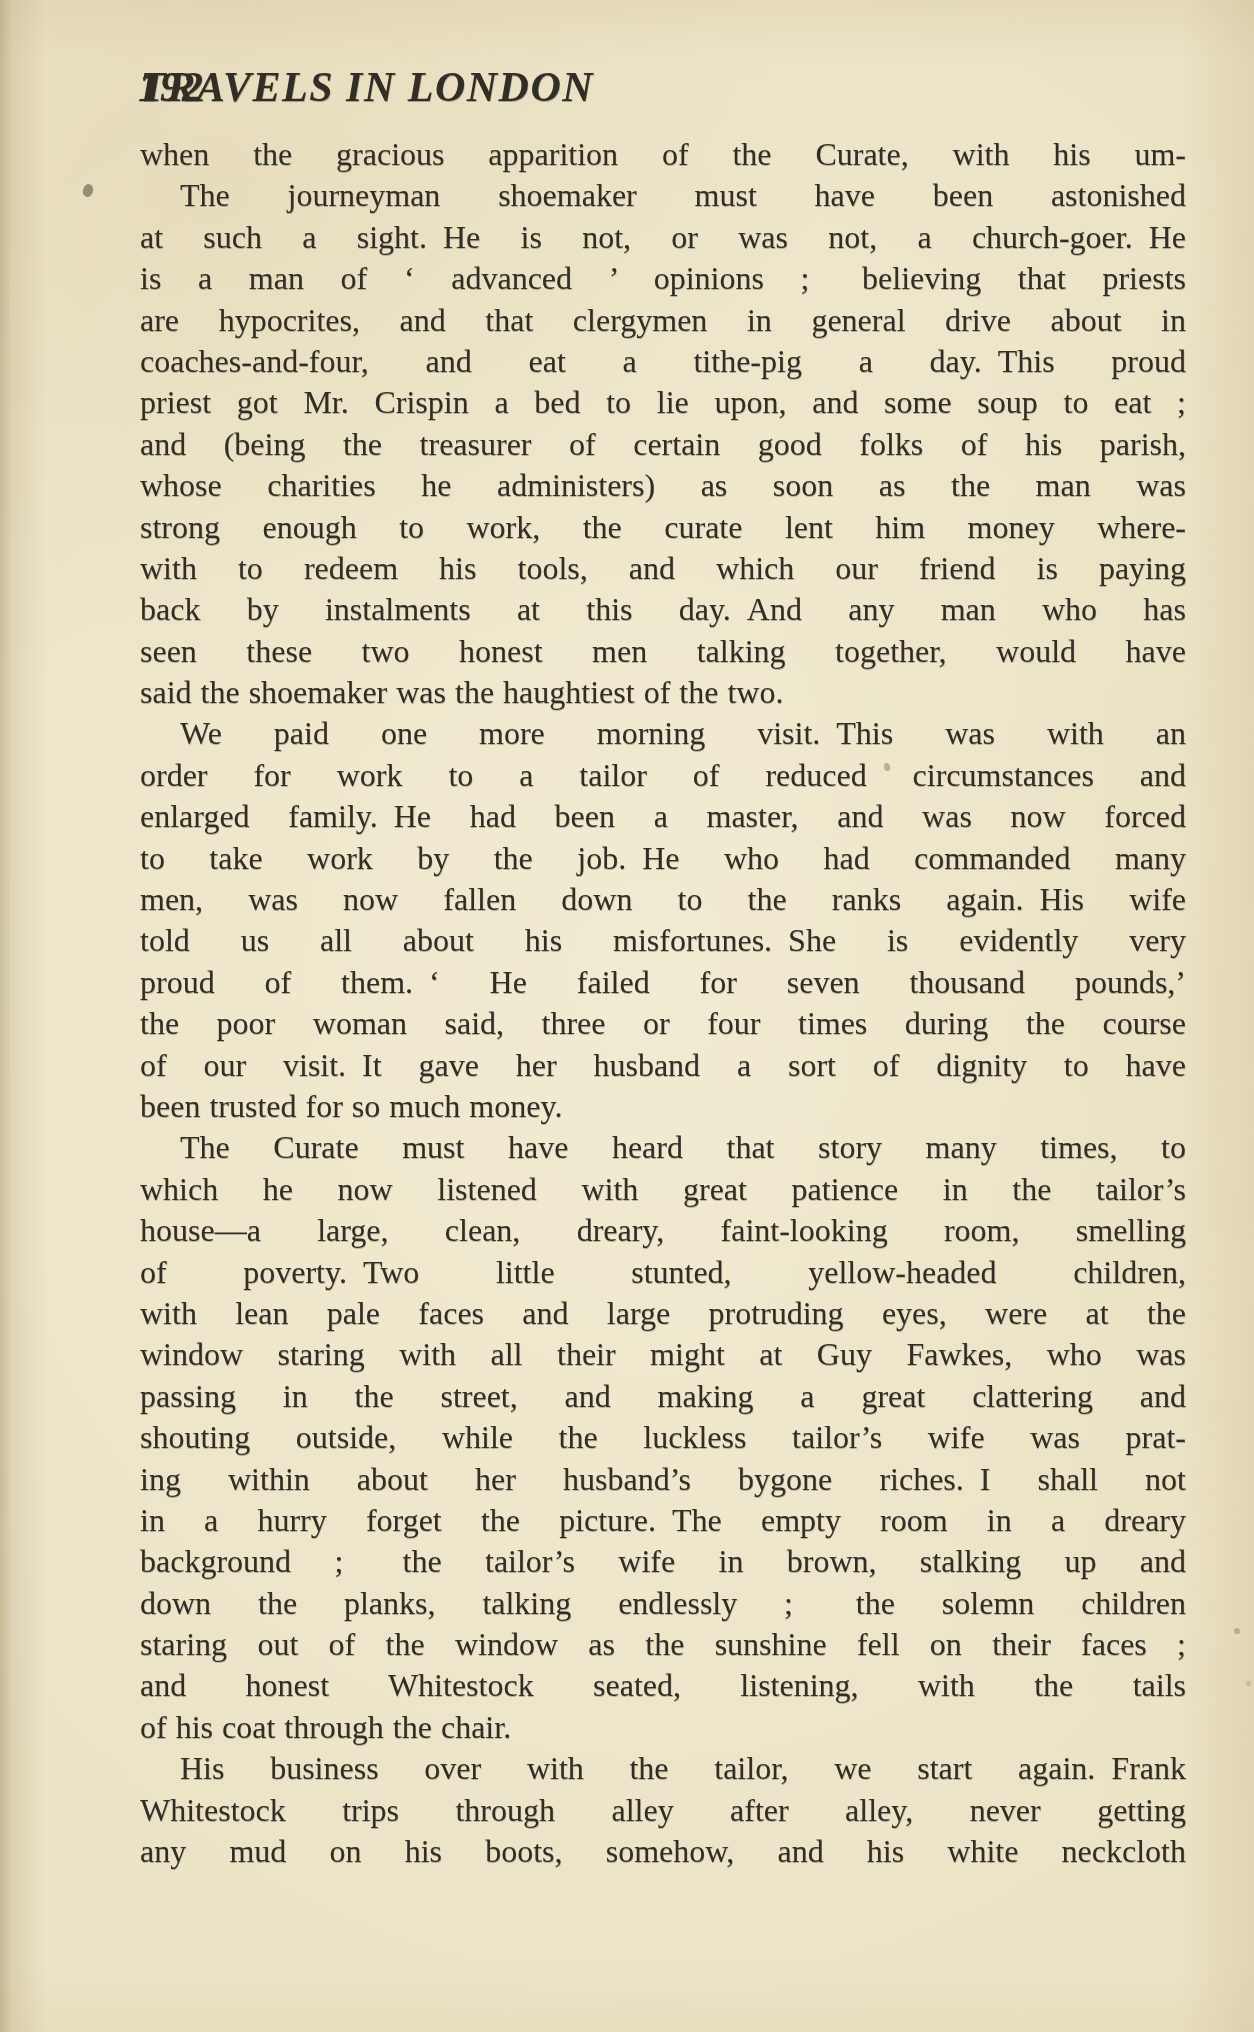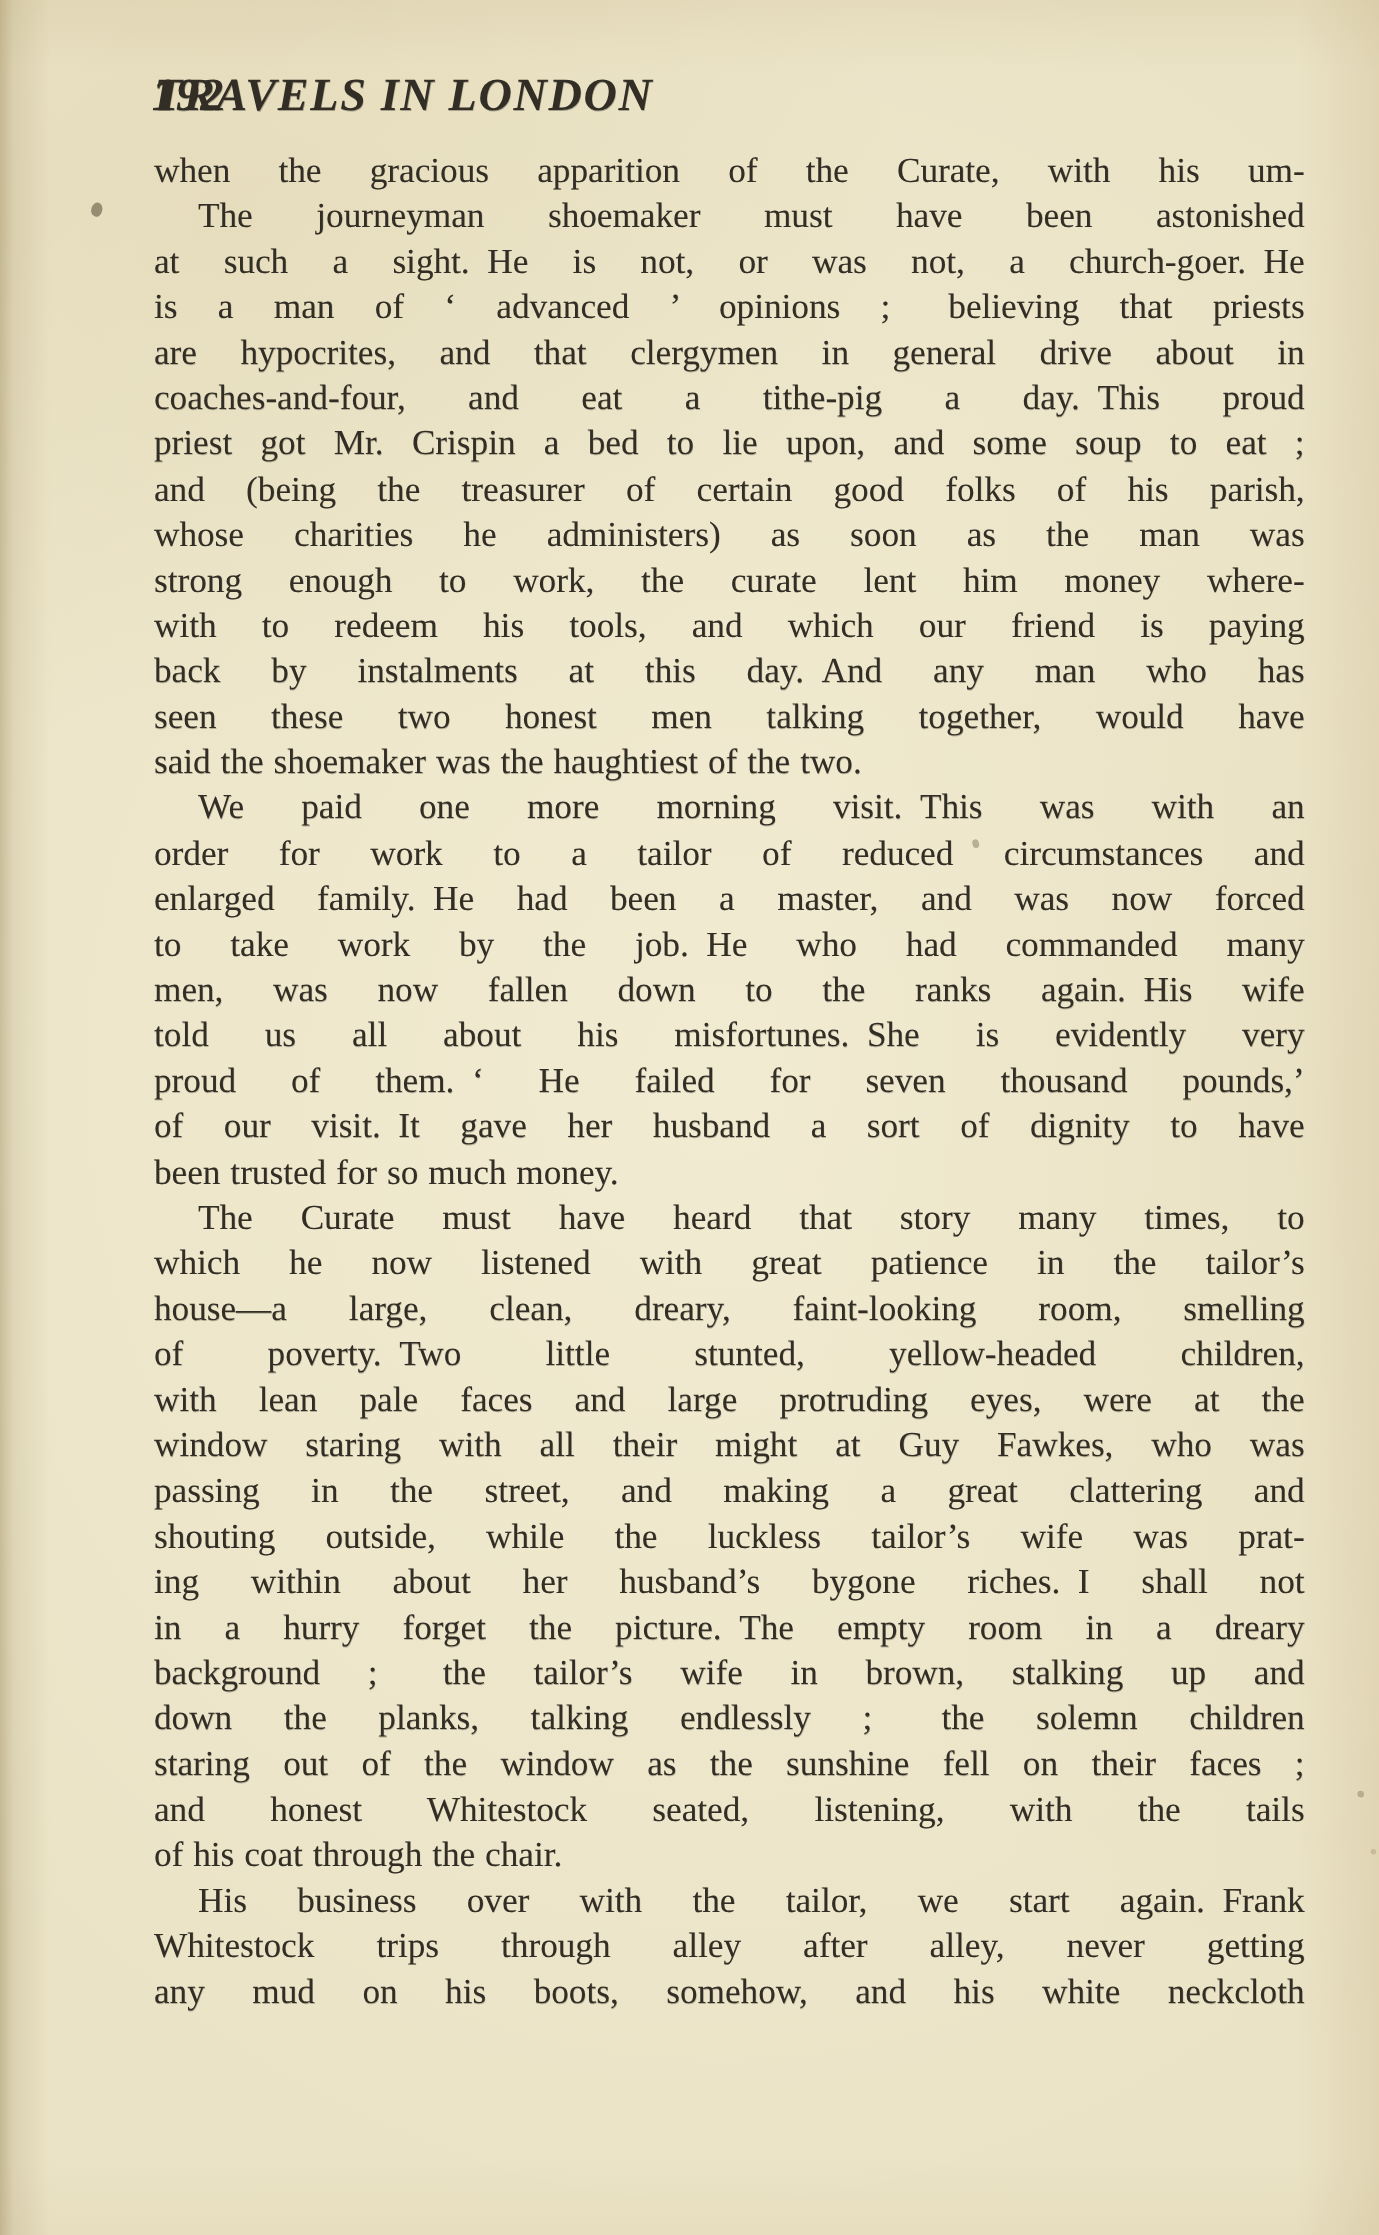--- a/index.html
+++ b/index.html
@@ -111,20 +111,21 @@
     <div class="line">back by instalments at this day. And any man who has</div>
     <div class="line">seen these two honest men talking together, would have</div>
     <div class="line lastline">said the shoemaker was the haughtiest of the two.</div>
     <div class="line indent">We paid one more morning visit. This was with an</div>
     <div class="line">order for work to a tailor of reduced circumstances and</div>
     <div class="line">enlarged family. He had been a master, and was now forced</div>
     <div class="line">to take work by the job. He who had commanded many</div>
     <div class="line">men, was now fallen down to the ranks again. His wife</div>
     <div class="line">told us all about his misfortunes. She is evidently very</div>
     <div class="line">proud of them. ‘ He failed for seven thousand pounds,’</div>
+    <div class="line">the poor woman said, three or four times during the course</div>
     <div class="line">of our visit. It gave her husband a sort of dignity to have</div>
     <div class="line lastline">been trusted for so much money.</div>
     <div class="line indent">The Curate must have heard that story many times, to</div>
     <div class="line">which he now listened with great patience in the tailor’s</div>
     <div class="line">house—a large, clean, dreary, faint-looking room, smelling</div>
     <div class="line">of poverty. Two little stunted, yellow-headed children,</div>
     <div class="line">with lean pale faces and large protruding eyes, were at the</div>
     <div class="line">window staring with all their might at Guy Fawkes, who was</div>
     <div class="line">passing in the street, and making a great clattering and</div>
     <div class="line">shouting outside, while the luckless tailor’s wife was prat-</div>

